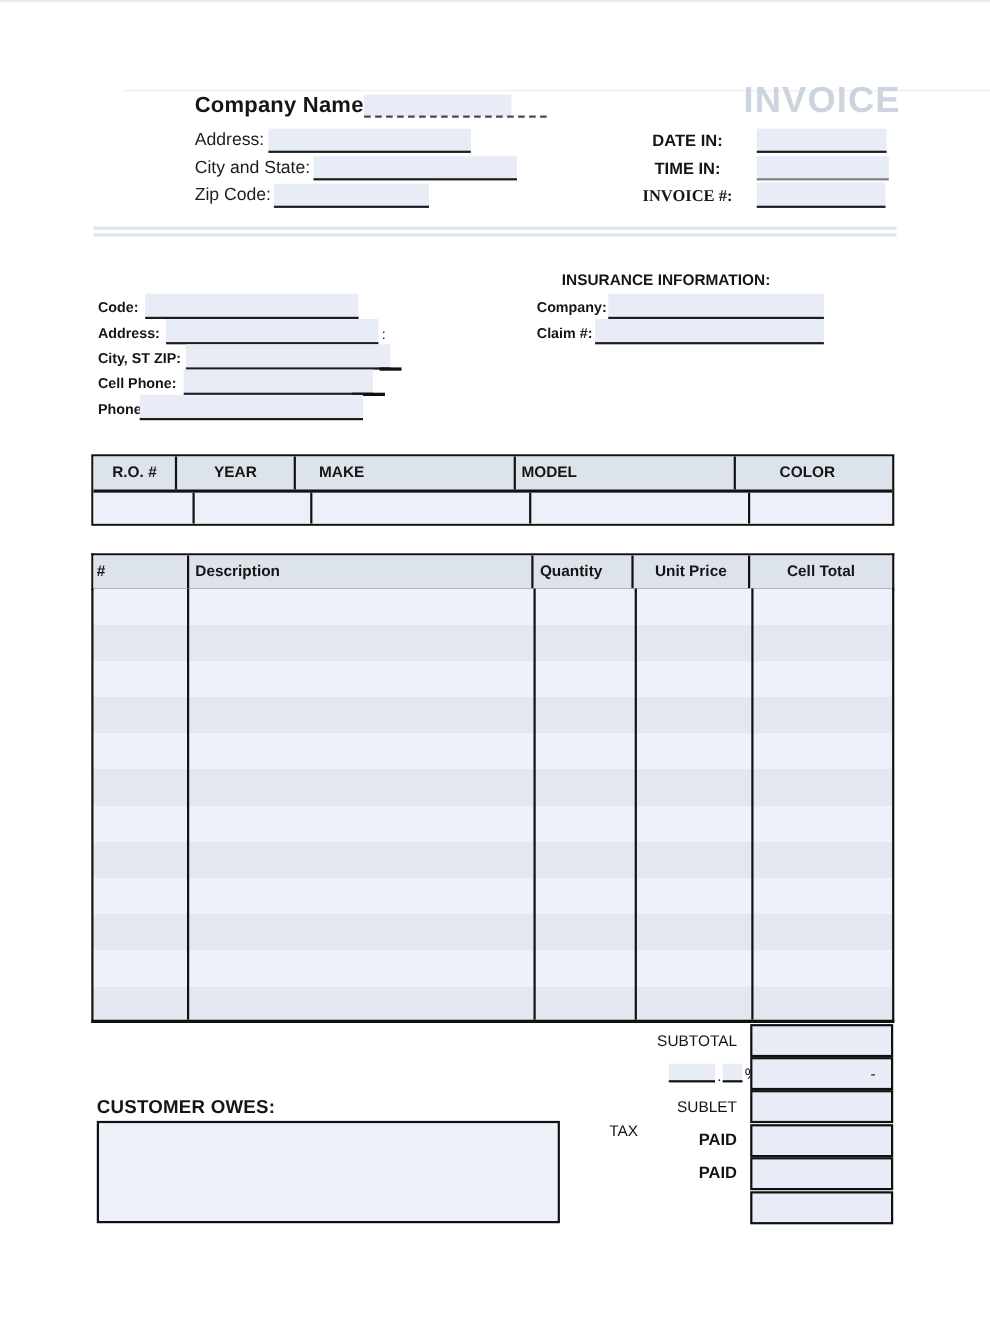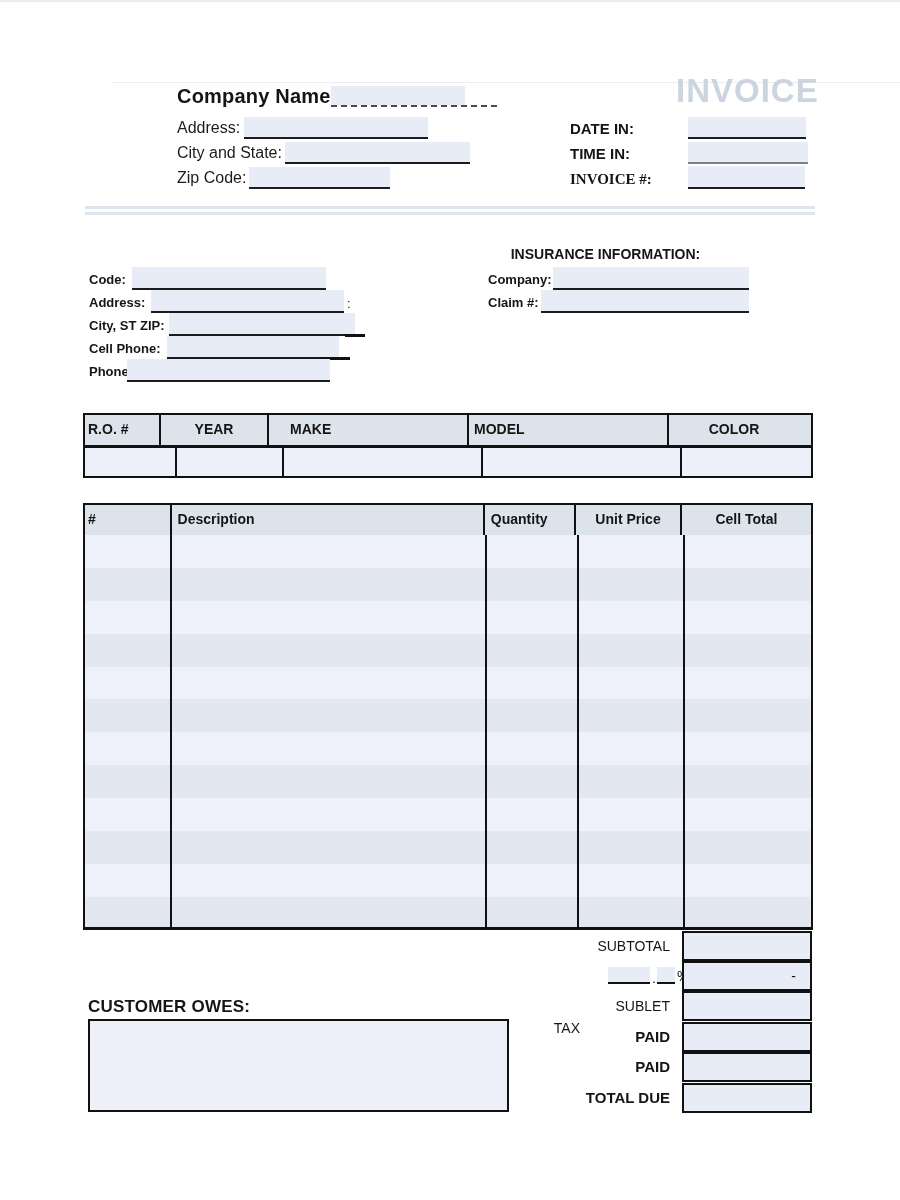--- a/index.html
+++ b/index.html
@@ -18,21 +18,21 @@
   
   .company-name-label { left:177px; top:85px; font-size:20px; font-weight:bold; letter-spacing:0.2px; }
   .company-name-bg { left:331px; top:86px; width:134px; height:20px; background:#e8ecf7; }
   .company-name-line { left:331px; top:105px; width:166px; height:0; border-bottom:2px dashed #4a4a4a; }
   .watermark { left:676px; top:72px; font-size:33px; font-weight:bold; color:#ccd5df; letter-spacing:1px; }
 
   .hdr-label { font-size:16px; color:#1c1c1c; }
   .field { background:#e8ecf7; border-bottom:2px solid #1c1c1c; }
   .field.gray-line { border-bottom-color:#808080; }
 
-  .hdr-right-label { font-weight:bold; font-size:15px; text-align:left; width:110px; }
+  .hdr-right-label { font-weight:bold; font-size:15px; text-align:center; width:110px; }
 
   
   .divider-band { height:3px; background:#dde5ef; }
   .divider-gap { height:3px; background:#ffffff; }
 
   
   .mini-label { font-size:13px; font-weight:bold; }
   .ins-title { font-size:14px; font-weight:bold; text-align:center; width:235px; }
 
   
@@ -121,21 +121,21 @@
 
   <div class="abs mini-label" style="left:89px; top:341px;">Cell Phone:</div>
   <div class="abs field" style="left:167px; top:336px; width:172px; height:23px;"></div>
   <div class="abs" style="left:320px; top:357px; width:30px; height:3px; background:#111;"></div>
 
   <div class="abs mini-label" style="left:89px; top:364px;">Phone:</div>
   <div class="abs field" style="left:127px; top:359px; width:203px; height:23px;"></div>
 
   <div class="abs tbl" style="left:83px; top:413px; width:730px;">
     <div class="hdr-row">
-      <div class="hdr-cell" style="width:76px; padding-left:3px;">R.O. #</div>
+      <div class="hdr-cell" style="width:76px; padding-left:17px;">R.O. #</div>
       <div class="hdr-cell" style="width:108px; text-align:center;">YEAR</div>
       <div class="hdr-cell" style="width:200px; padding-left:21px;">MAKE</div>
       <div class="hdr-cell" style="width:200px; padding-left:5px;">MODEL</div>
       <div class="hdr-cell" style="width:130px; text-align:center;">COLOR</div>
     </div>
     <div class="data-row">
       <div class="data-cell" style="width:92px;"></div>
       <div class="data-cell" style="width:108px;"></div>
       <div class="data-cell" style="width:200px;"></div>
       <div class="data-cell" style="width:200px;"></div>
@@ -172,19 +172,18 @@
 
   <div class="abs tot-label" style="left:470px; top:991px;">SUBLET</div>
   <div class="abs tot-box" style="top:991px;"></div>
 
   <div class="abs tot-label bold" style="left:470px; top:1022px;">PAID</div>
   <div class="abs tot-box" style="top:1022px;"></div>
 
   <div class="abs tot-label bold" style="left:470px; top:1052px;">PAID</div>
   <div class="abs tot-box" style="top:1052px;"></div>
 
-  <div class="abs tot-label bold" style="left:470px; top:1083px;">TOTAL DUE</div>
   <div class="abs tot-box" style="top:1083px;"></div>
 
   <div class="abs owes-label" style="left:88px; top:997px;">CUSTOMER OWES:</div>
   <div class="abs owes-box"></div>
 
 </div>
 
 </body></html>

